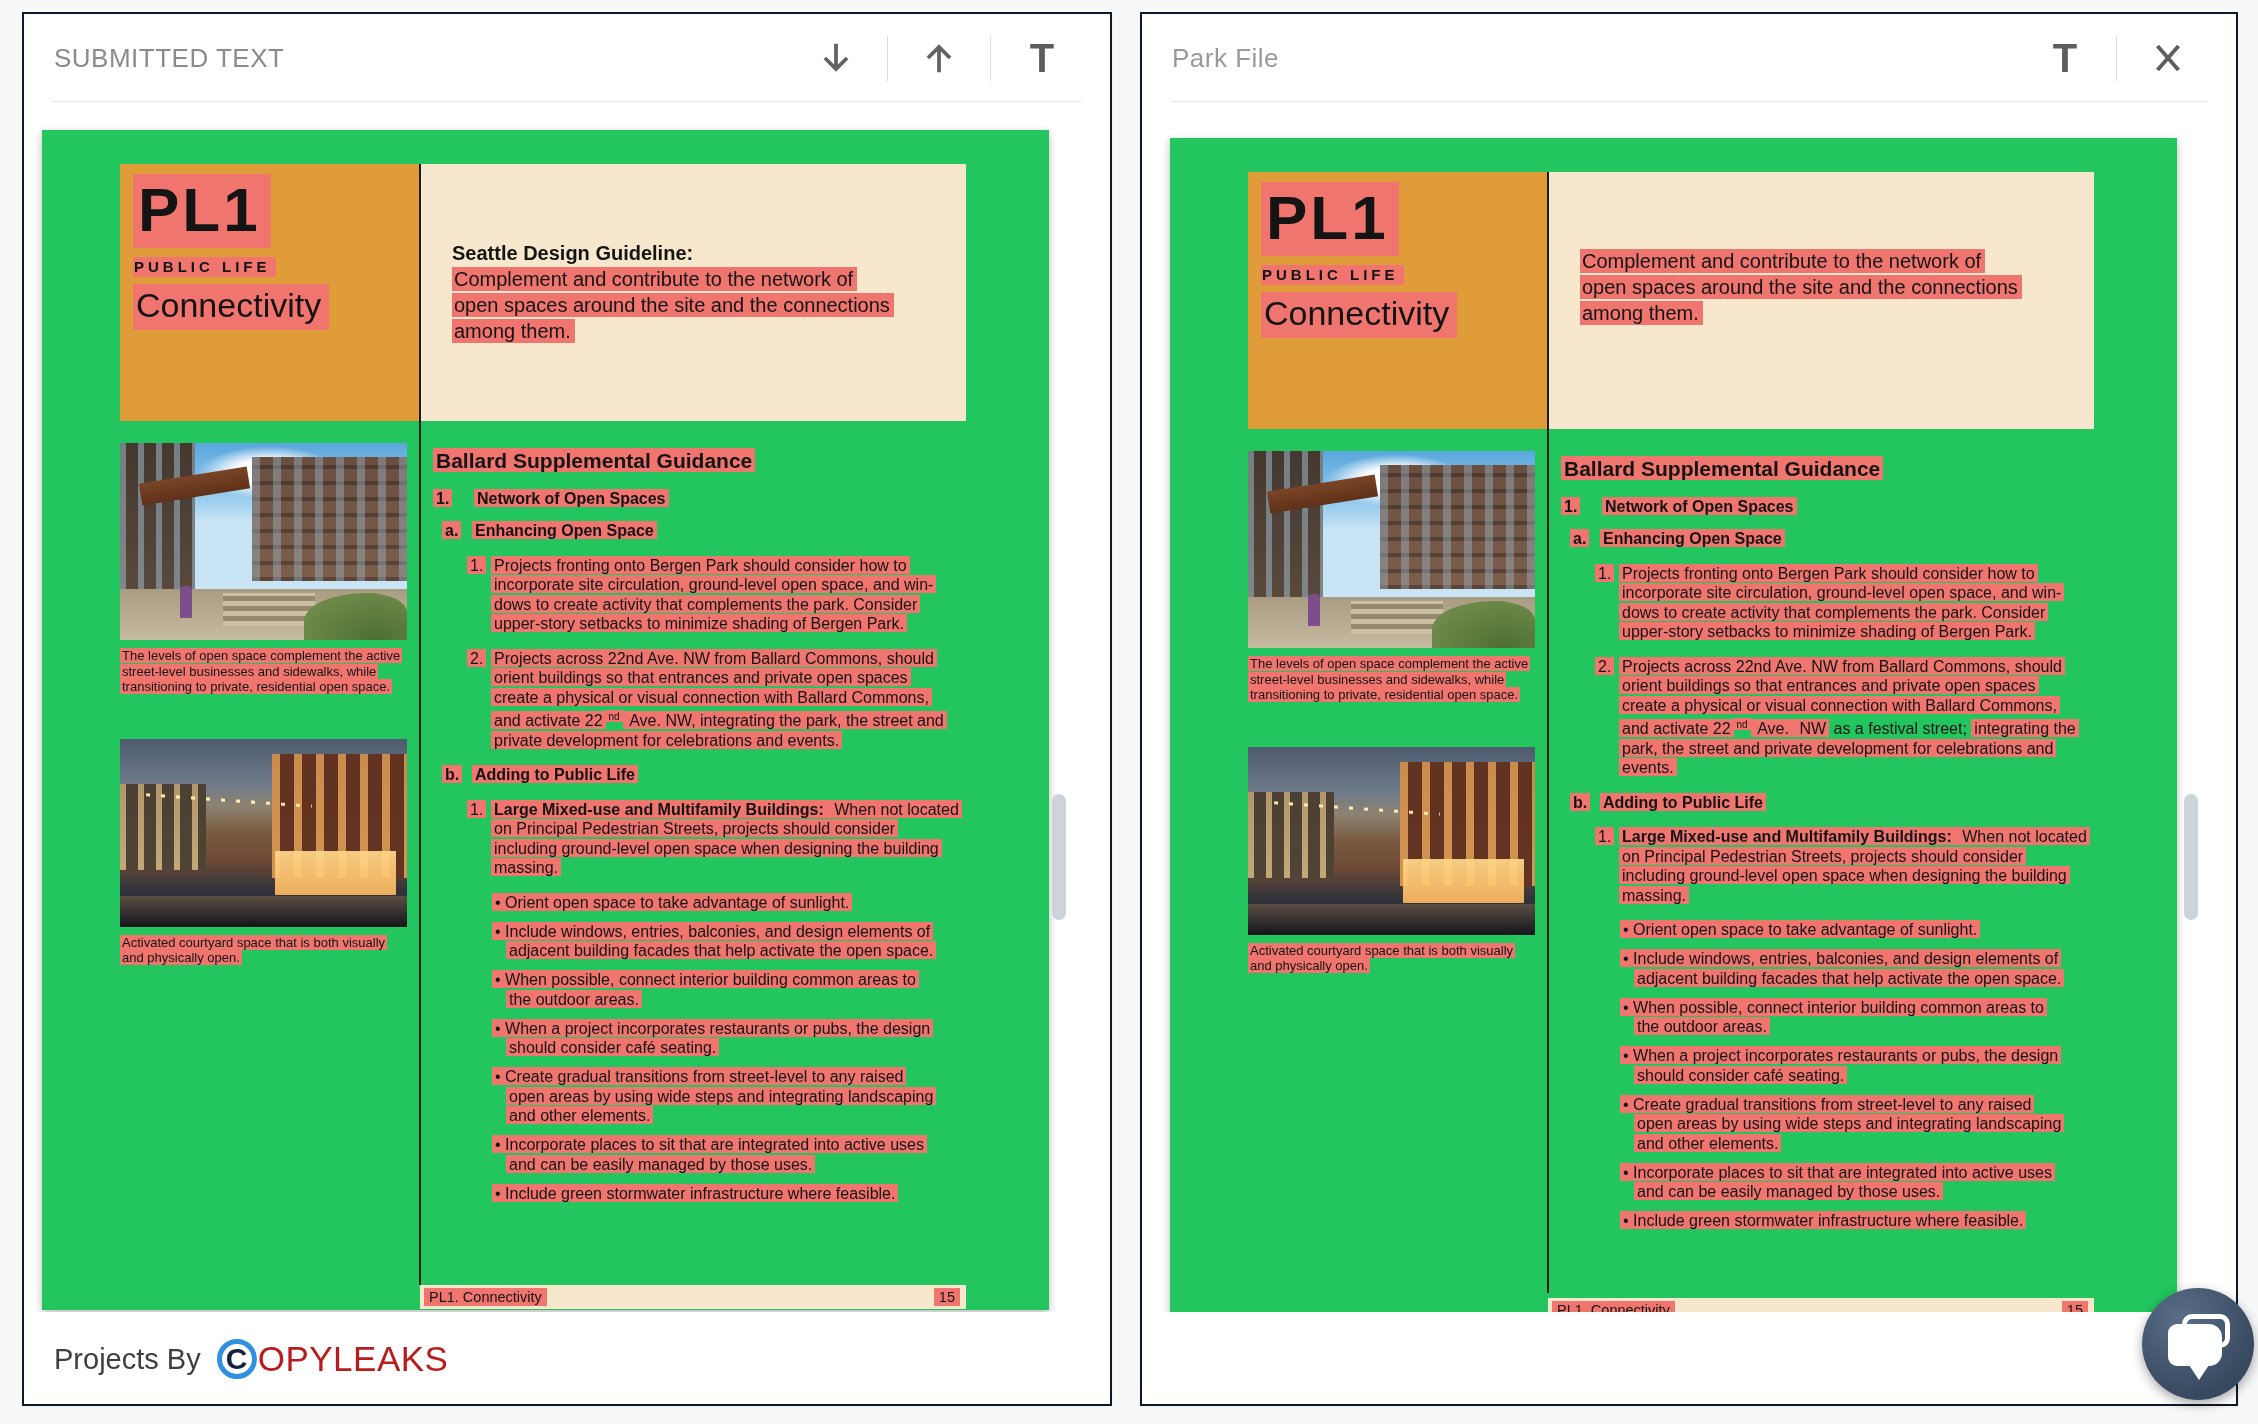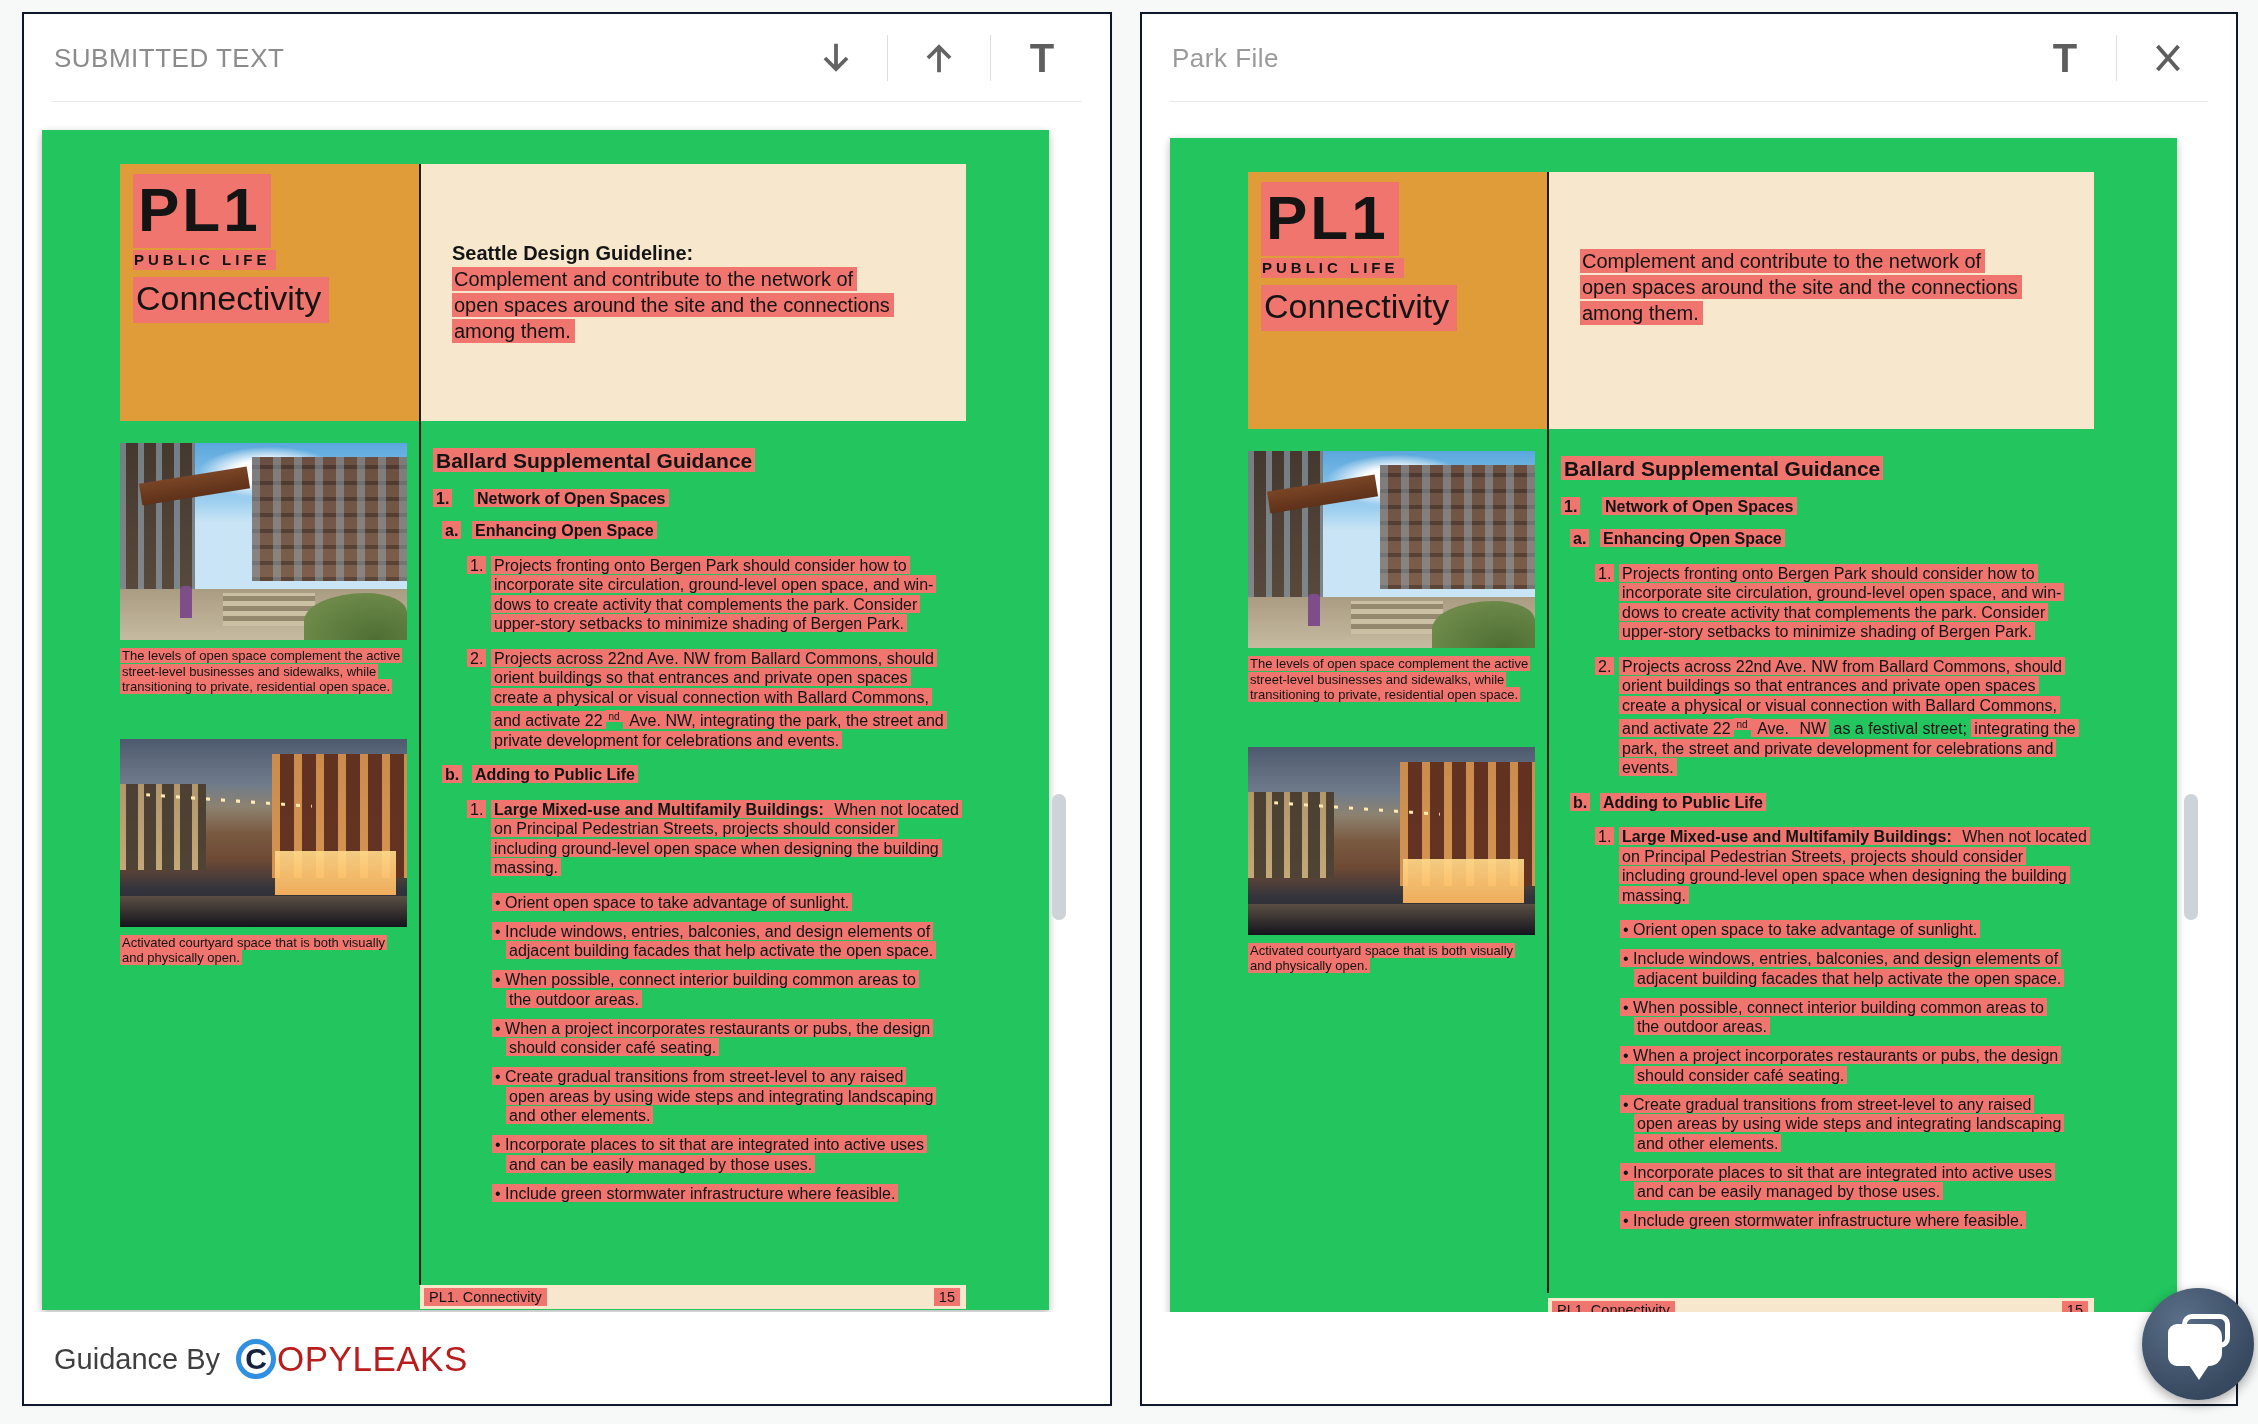--- a/index.html
+++ b/index.html
@@ -33,21 +33,21 @@
   #right-card .page{left:28px;top:36px;height:1190px;}
 
   .col-divider{position:absolute;left:377px;top:34px;width:2px;height:1121px;background:#1c1c1c;}
 
   .doc-head{margin:34px 0 0 78px;display:flex;}
   .logo-box{width:300px;height:257px;background:var(--orange);padding:10px 0 0 13px;}
   .hl{background:var(--hl);}
   .pl-code{display:inline-block;background:var(--hl);font-size:62px;font-weight:bold;
            line-height:68px;padding:2px 10px 4px 5px;letter-spacing:3px;}
   .pl-cat{display:inline-block;background:var(--hl);font-size:15px;font-weight:bold;
-          letter-spacing:4px;margin-top:2px;padding:1px 5px 2px 1px;}
+          letter-spacing:4px;margin-top:9px;padding:1px 5px 2px 1px;}
   .pl-name{display:inline-block;background:var(--hl);font-size:34px;margin-top:7px;padding:2px 8px 5px 3px;}
 
   .guide-box{width:546px;height:257px;background:var(--cream);padding:76px 0 0 32px;
              font-size:20px;line-height:26px;}
   .guide-title{font-weight:bold;}
   .guide-line span{padding:1px 4px 1px 2px;}
 
   .doc-body{display:flex;margin:22px 0 0 78px;}
   .col-figs{width:287px;margin-right:26px;flex:none;}
   .fig{margin-bottom:0;}
@@ -244,21 +244,21 @@
 
       <div class="doc-footer">
         <span class="hl">PL1. Connectivity</span>
         <span class="hl">15</span>
       </div>
     </div>
     <div class="scroll-thumb"></div>
   </div>
 
   <div class="card-footer">
-    <span class="pb-label">Guidance By</span>
+    <span class="pb-label">Projects By</span>
     <span class="cl-logo">
       <span class="cl-ring">
           <span class="cl-c">C</span>
         </span>
       <span class="cl-rest">OPYLEAKS</span>
     </span>
   </div>
 </div>
 
 <div class="card" id="right-card">

